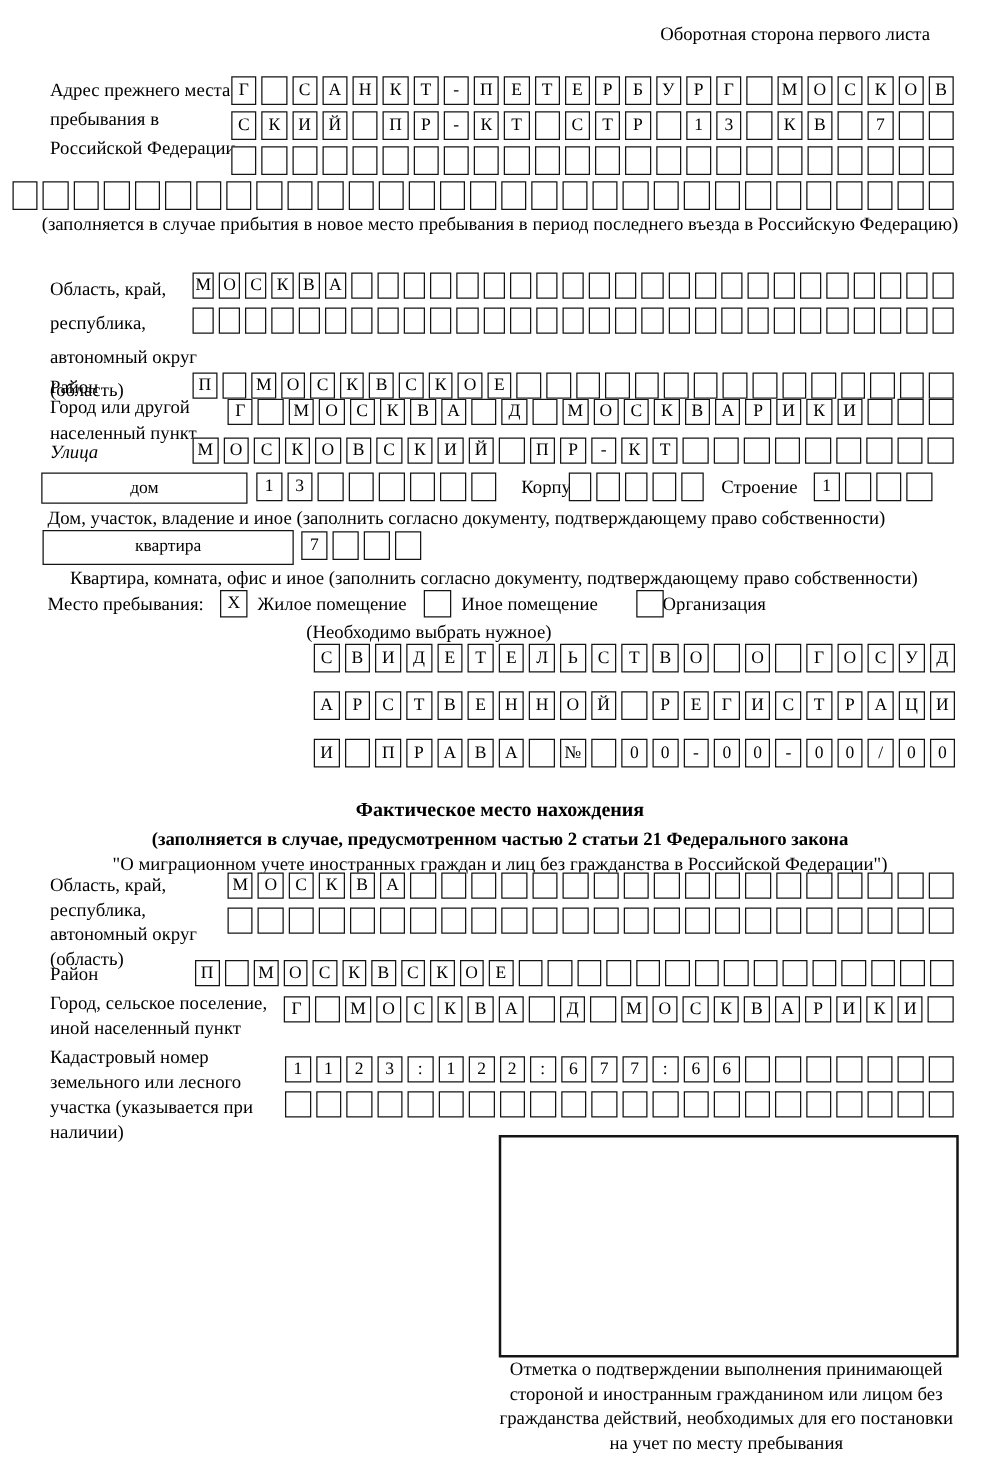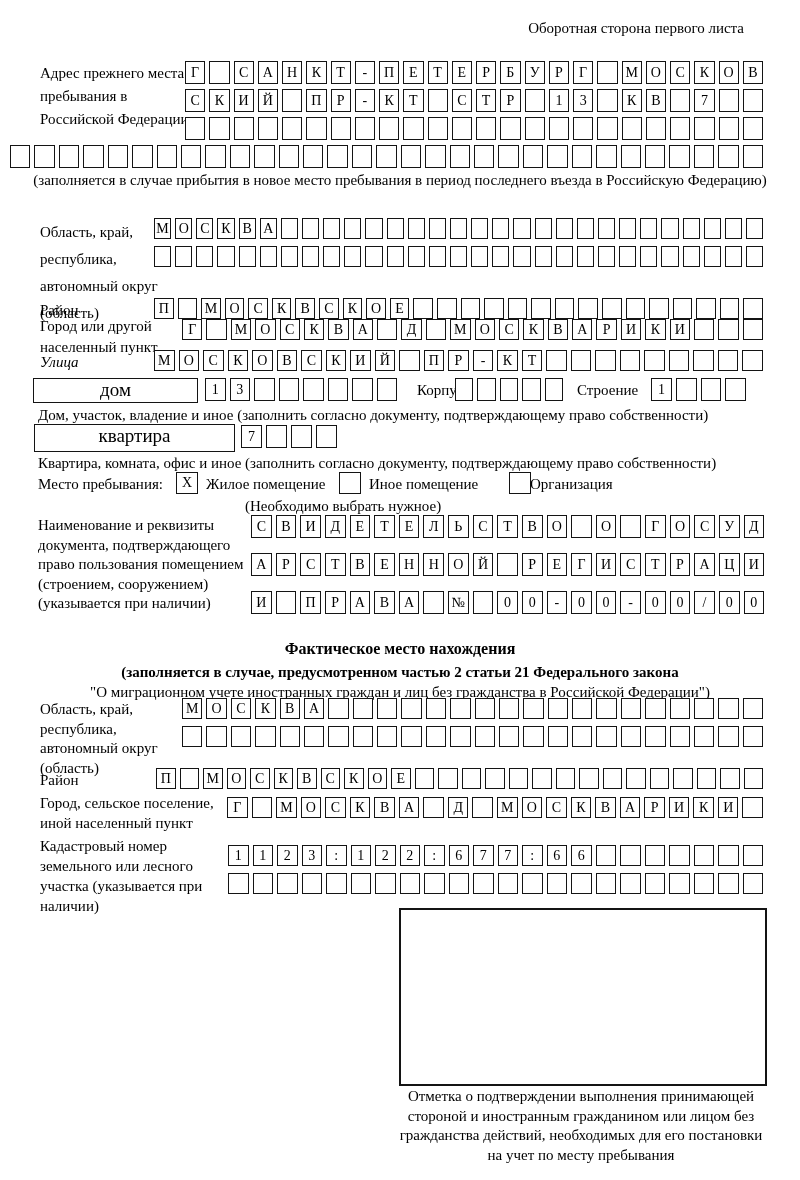--- a/index.html
+++ b/index.html
@@ -13,22 +13,22 @@
   .center{left:0;width:800px;text-align:center;}
   .title{font-size:16px;font-weight:bold;}
   .boxrow{display:flex;height:21px;}
   .boxrow.h23{height:23px;}
   .cell{
     flex:1 1 0;margin:0 2px;border:1.5px solid #141414;background:#fff;
     display:flex;align-items:center;justify-content:center;
     font-size:14px;line-height:1;overflow:hidden;
   }
   .field-box{
-    border:1.6px solid #141414;display:flex;justify-content:center;
-    font-size:19px;background:#fff;
+    border:1.6px solid #141414;display:flex;align-items:center;justify-content:center;
+    font-size:14px;background:#fff;
   }
   .chk{
     width:20px;height:20px;border:1.6px solid #141414;display:flex;
     align-items:center;justify-content:center;font-size:14px;background:#fff;
   }
   .stamp{border:2px solid #141414;background:#fff;}
 </style>
 </head>
 <body>
 
@@ -334,38 +334,37 @@
     <span>квартира</span>
   </div>
 
   <div class="abs note" style="left:38px;top:407px;">Дом, участок, владение и иное (заполнить согласно документу, подтверждающему право собственности)</div>
   <div class="abs boxrow h23" style="left:239px;top:425px;width:100px;">
       <span class="cell">7</span>
       <span class="cell"></span>
       <span class="cell"></span>
       <span class="cell"></span>
     </div>
-  <div class="abs note" style="left:38px;top:455px;">Квартира, комната, офис и иное (заполнить согласно документу, подтверждающему право собственности)</div>
+  <div class="abs note" style="left:56px;top:455px;">Квартира, комната, офис и иное (заполнить согласно документу, подтверждающему право собственности)</div>
 
   <div class="abs lbl" style="left:38px;top:474px;">Место пребывания:</div>
   <div class="abs chk" style="left:176px;top:472px;">
     <span>X</span>
   </div>
   <div class="abs lbl" style="left:206px;top:474px;">Жилое помещение</div>
   <div class="abs chk" style="left:339px;top:472px;">
     <span></span>
   </div>
   <div class="abs lbl" style="left:369px;top:474px;">Иное помещение</div>
   <div class="abs chk" style="left:509px;top:472px;">
     <span></span>
   </div>
   <div class="abs lbl" style="left:530px;top:474px;">Организация</div>
   <div class="abs note" style="left:245px;top:498px;">(Необходимо выбрать нужное)</div>
 
-  <div class="abs lbl" style="left:38px;top:516px;width:214px;line-height:19.5px;">Наименование и реквизиты документа, подтверждающего право пользования помещением (строением, сооружением) (указывается при наличии)</div>
   <div class="abs boxrow h23" style="left:249px;top:515px;width:517px;">
       <span class="cell">С</span>
       <span class="cell">В</span>
       <span class="cell">И</span>
       <span class="cell">Д</span>
       <span class="cell">Е</span>
       <span class="cell">Т</span>
       <span class="cell">Е</span>
       <span class="cell">Л</span>
       <span class="cell">Ь</span>

